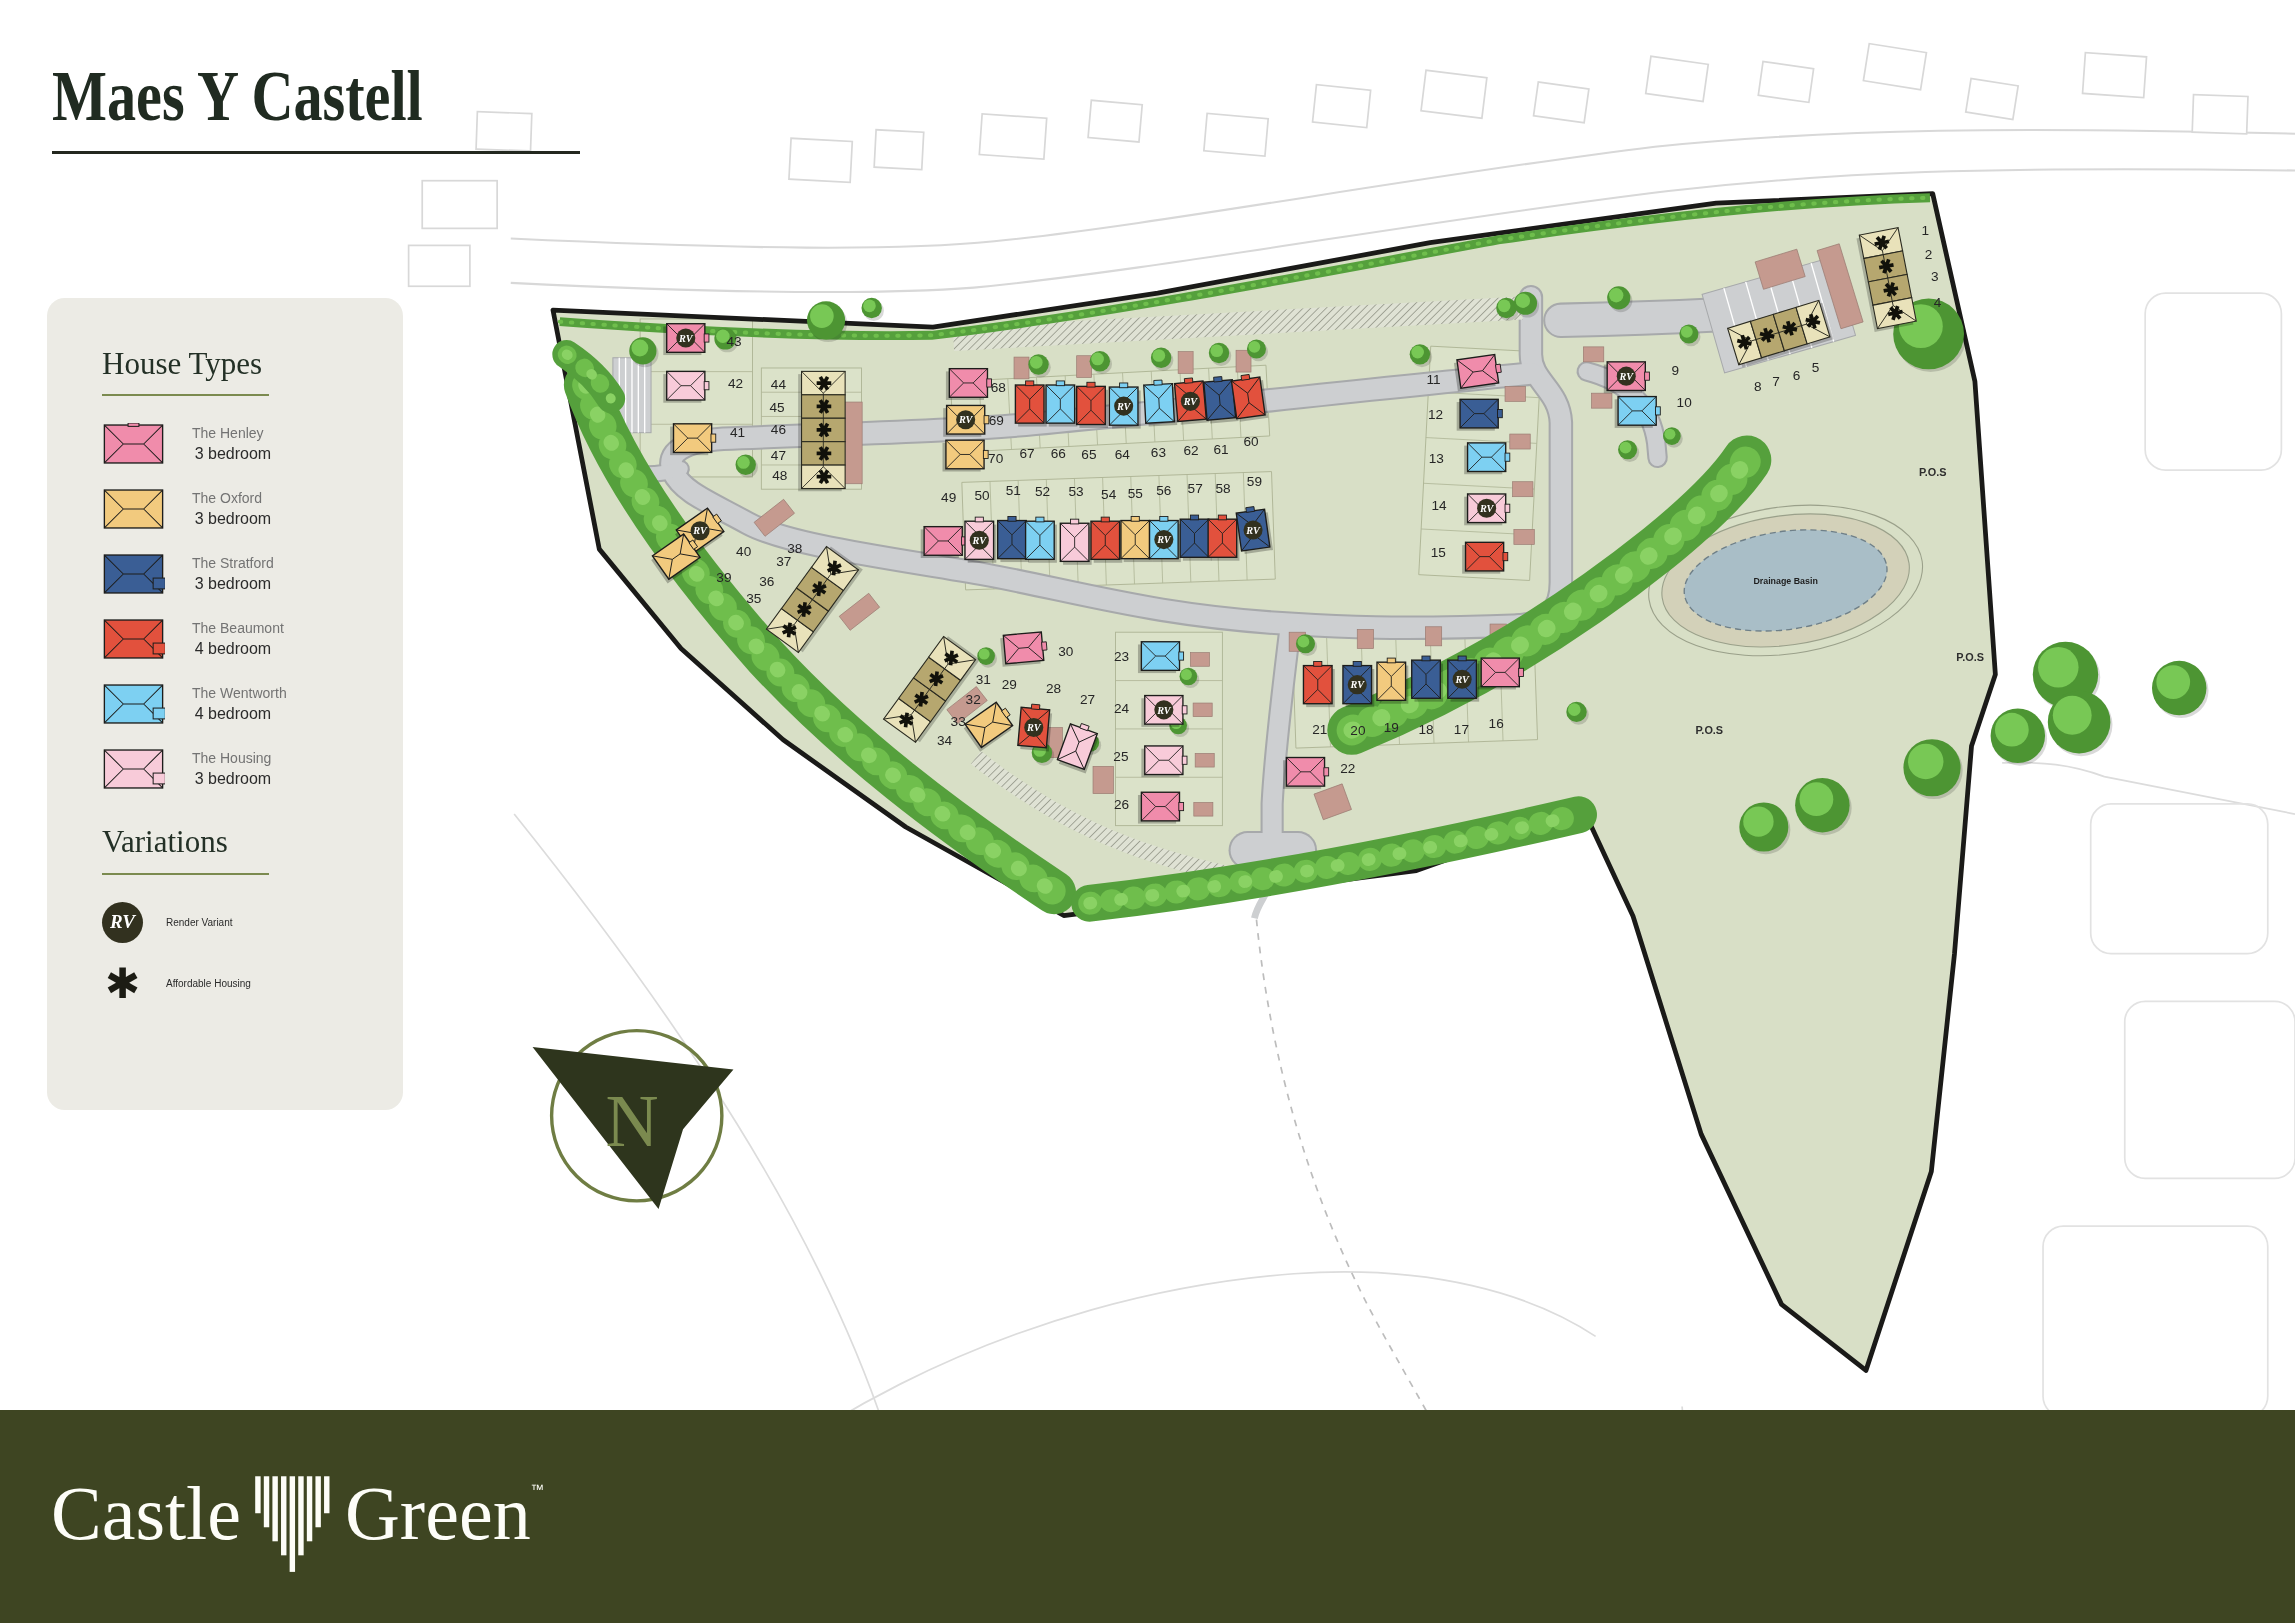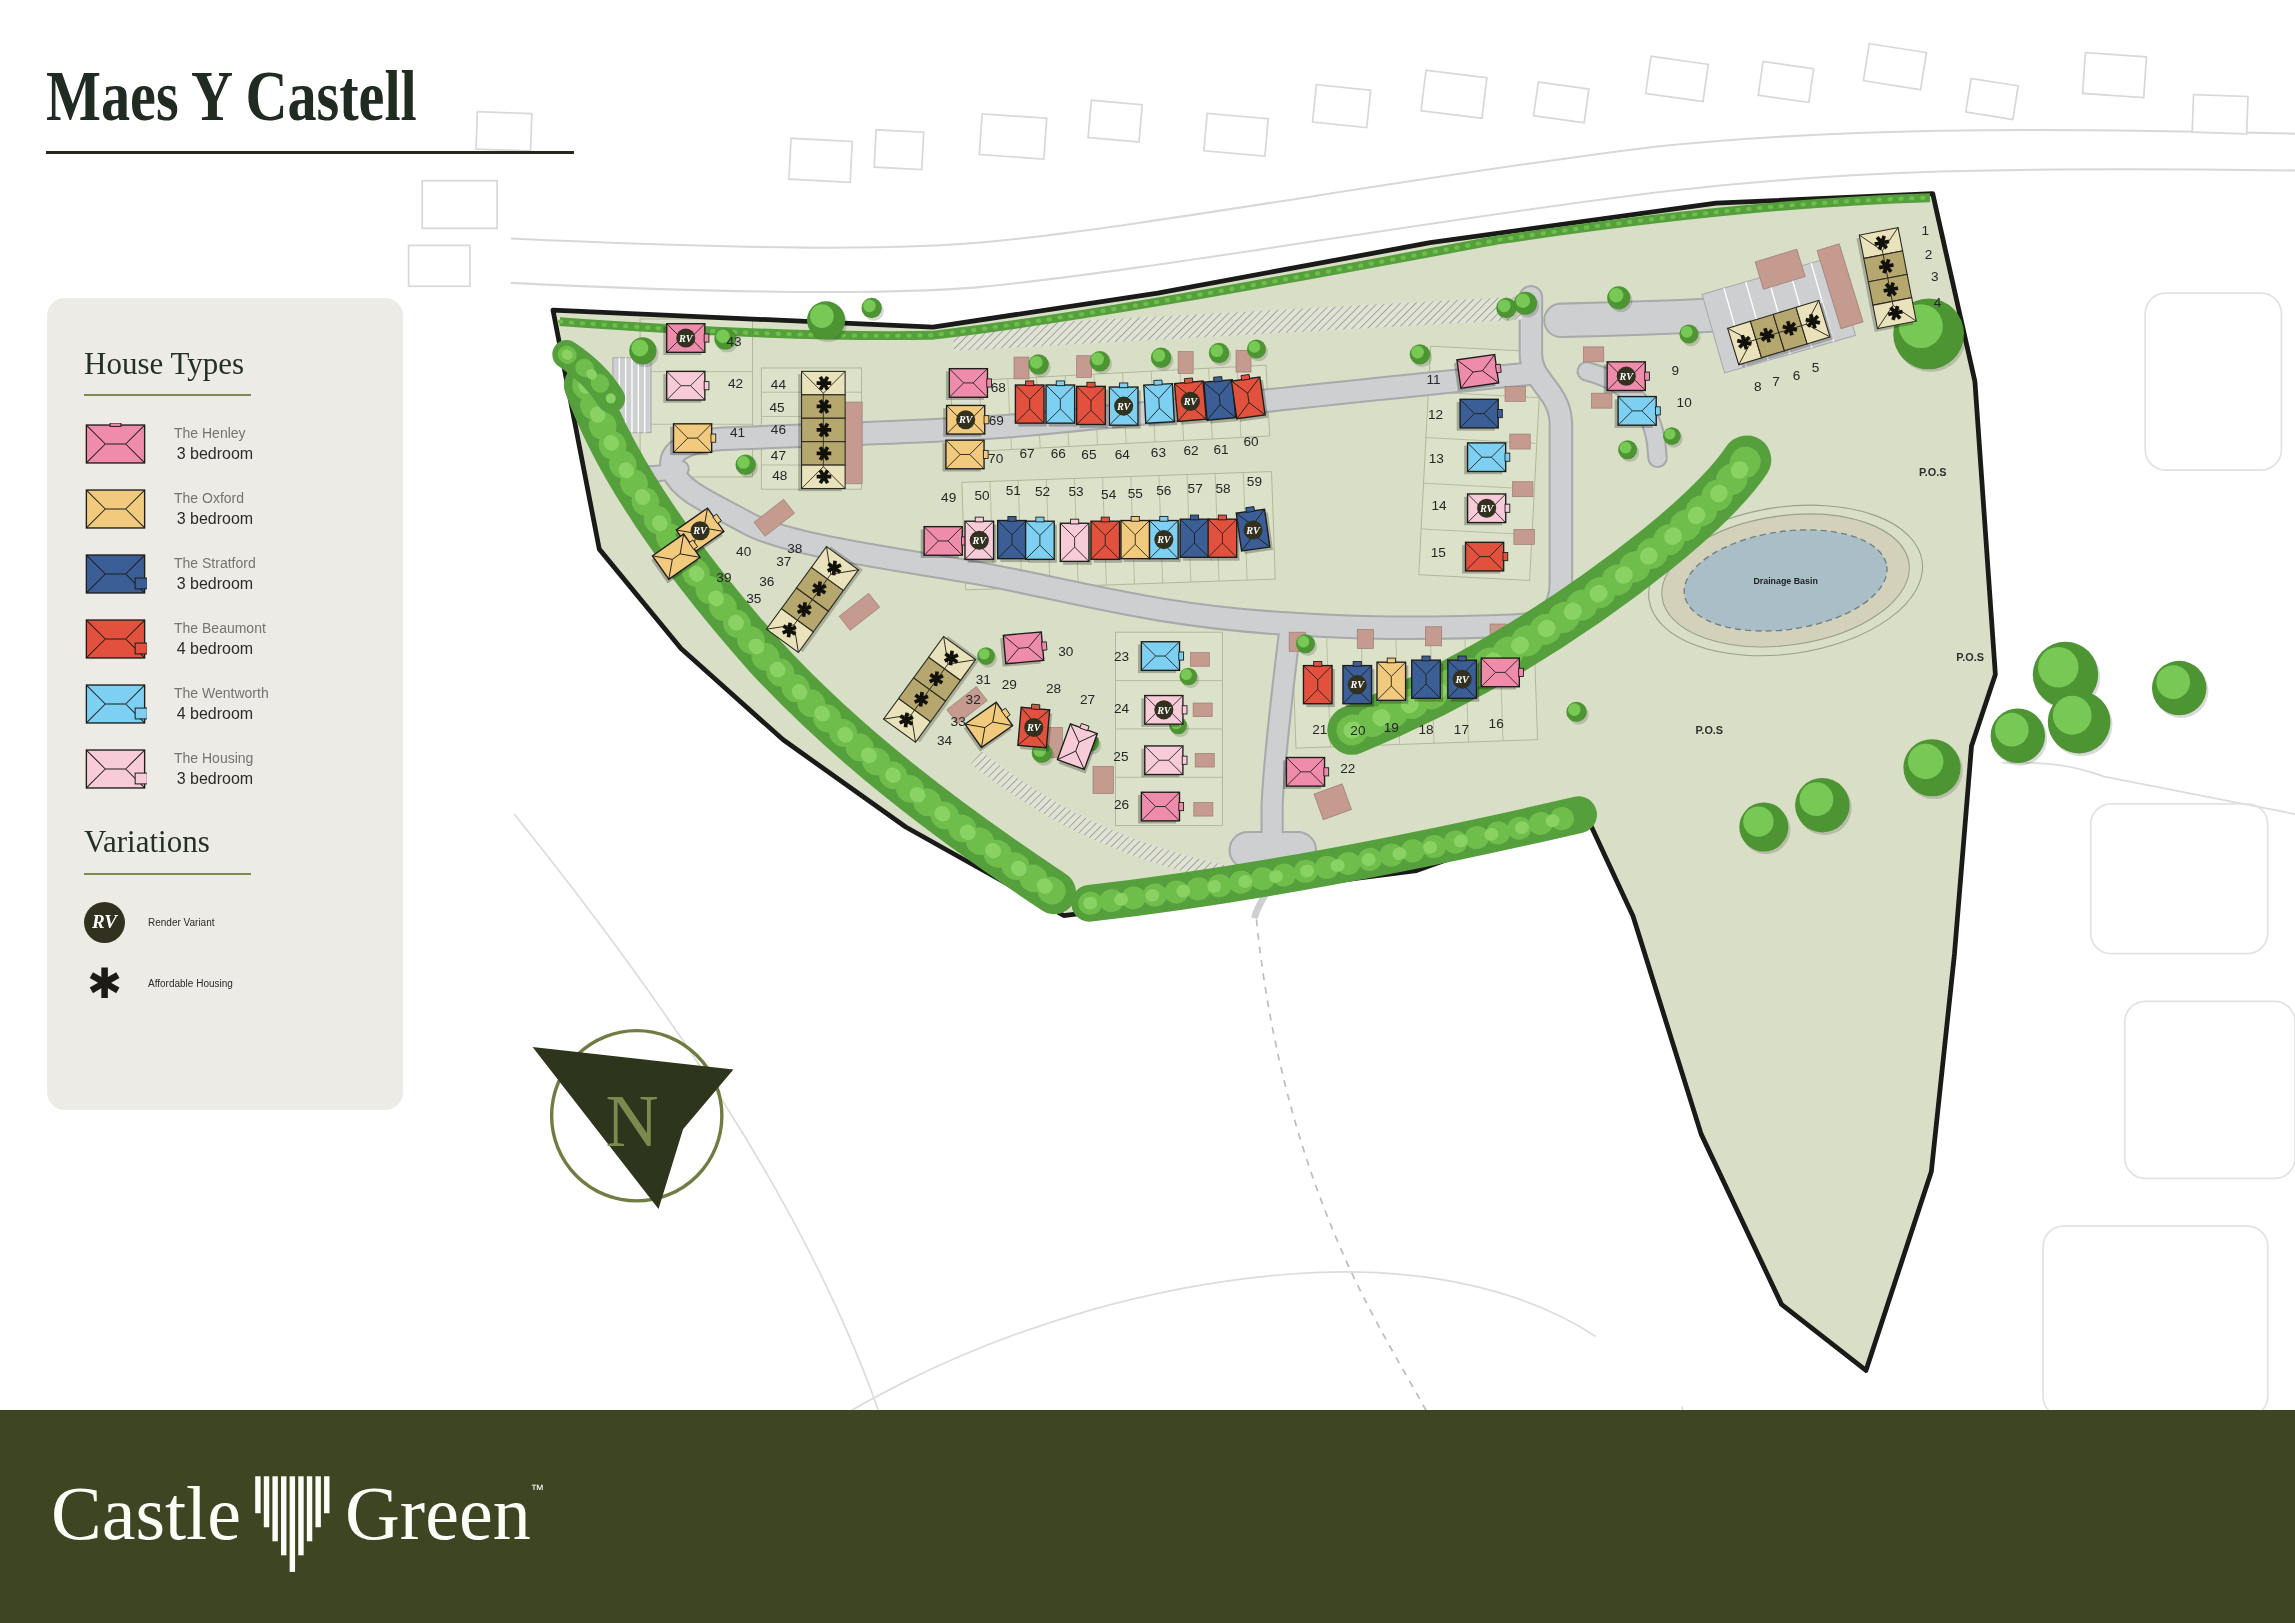--- a/index.html
+++ b/index.html
@@ -1,24 +1,24 @@
 <!DOCTYPE html>
 <html style="font-size:11px"><head>
 <meta charset="utf-8">
 <style>
   html,body{margin:0;padding:0;}
   body{width:2295px;height:1624px;position:relative;background:#ffffff;font-family:"Liberation Sans",sans-serif;overflow:hidden;}
   #map-svg{position:absolute;left:0;top:0;}
   
-  .header{position:absolute;left:46px;top:61px;z-index:5;}
+  .header{position:absolute;left:52px;top:61px;z-index:5;}
   .title{font-family:"Liberation Serif",serif;font-weight:bold;color:#202b21;font-size:71px;line-height:1.0;transform:scaleX(.82);transform-origin:left;white-space:nowrap;}
   .title-rule{width:528px;height:2.7px;background:#23281f;margin-top:19px;}
   .subtitle{margin-top:19px;font-size:37px;color:#7b8a4f;}
   
-  .legend{position:absolute;left:47px;top:298px;width:356px;height:812px;background:#ecebe5;border-radius:17.7px;z-index:5;box-sizing:border-box;padding:48px 37px;}
+  .legend{position:absolute;left:47px;top:298px;width:356px;height:812px;background:#ecebe5;border-radius:17.7px;z-index:5;box-sizing:border-box;padding:48px 55px;}
   .leg-h{font-family:"Liberation Serif",serif;font-size:31px;color:#233026;}
   .leg-rule{width:167px;height:2px;background:#7b8a4f;margin:12.3px 0 27px 0;}
   .leg-item{display:flex;align-items:center;margin-bottom:23px;}
   .leg-icon{width:63px;height:42px;flex:0 0 63px;margin-right:27px;}
   .leg-name{font-size:14px;color:#737373;}
   .leg-sub{font-size:16px;color:#2b2b2b;margin-top:4.1px;margin-left:2.7px;}
   .var-block{margin-top:34px;}
   .var-item{display:flex;align-items:center;margin-bottom:20.4px;}
   .rv-chip{width:41px;height:41px;border-radius:50%;background:#32311f;color:#fff;display:flex;align-items:center;justify-content:center;font-family:"Liberation Serif",serif;font-style:italic;font-weight:bold;font-size:19px;flex:0 0 41px;margin-right:23px;}
   .ast-chip{width:41px;font-size:42px;color:#1c1c14;text-align:center;flex:0 0 41px;margin-right:23px;line-height:41px;}

